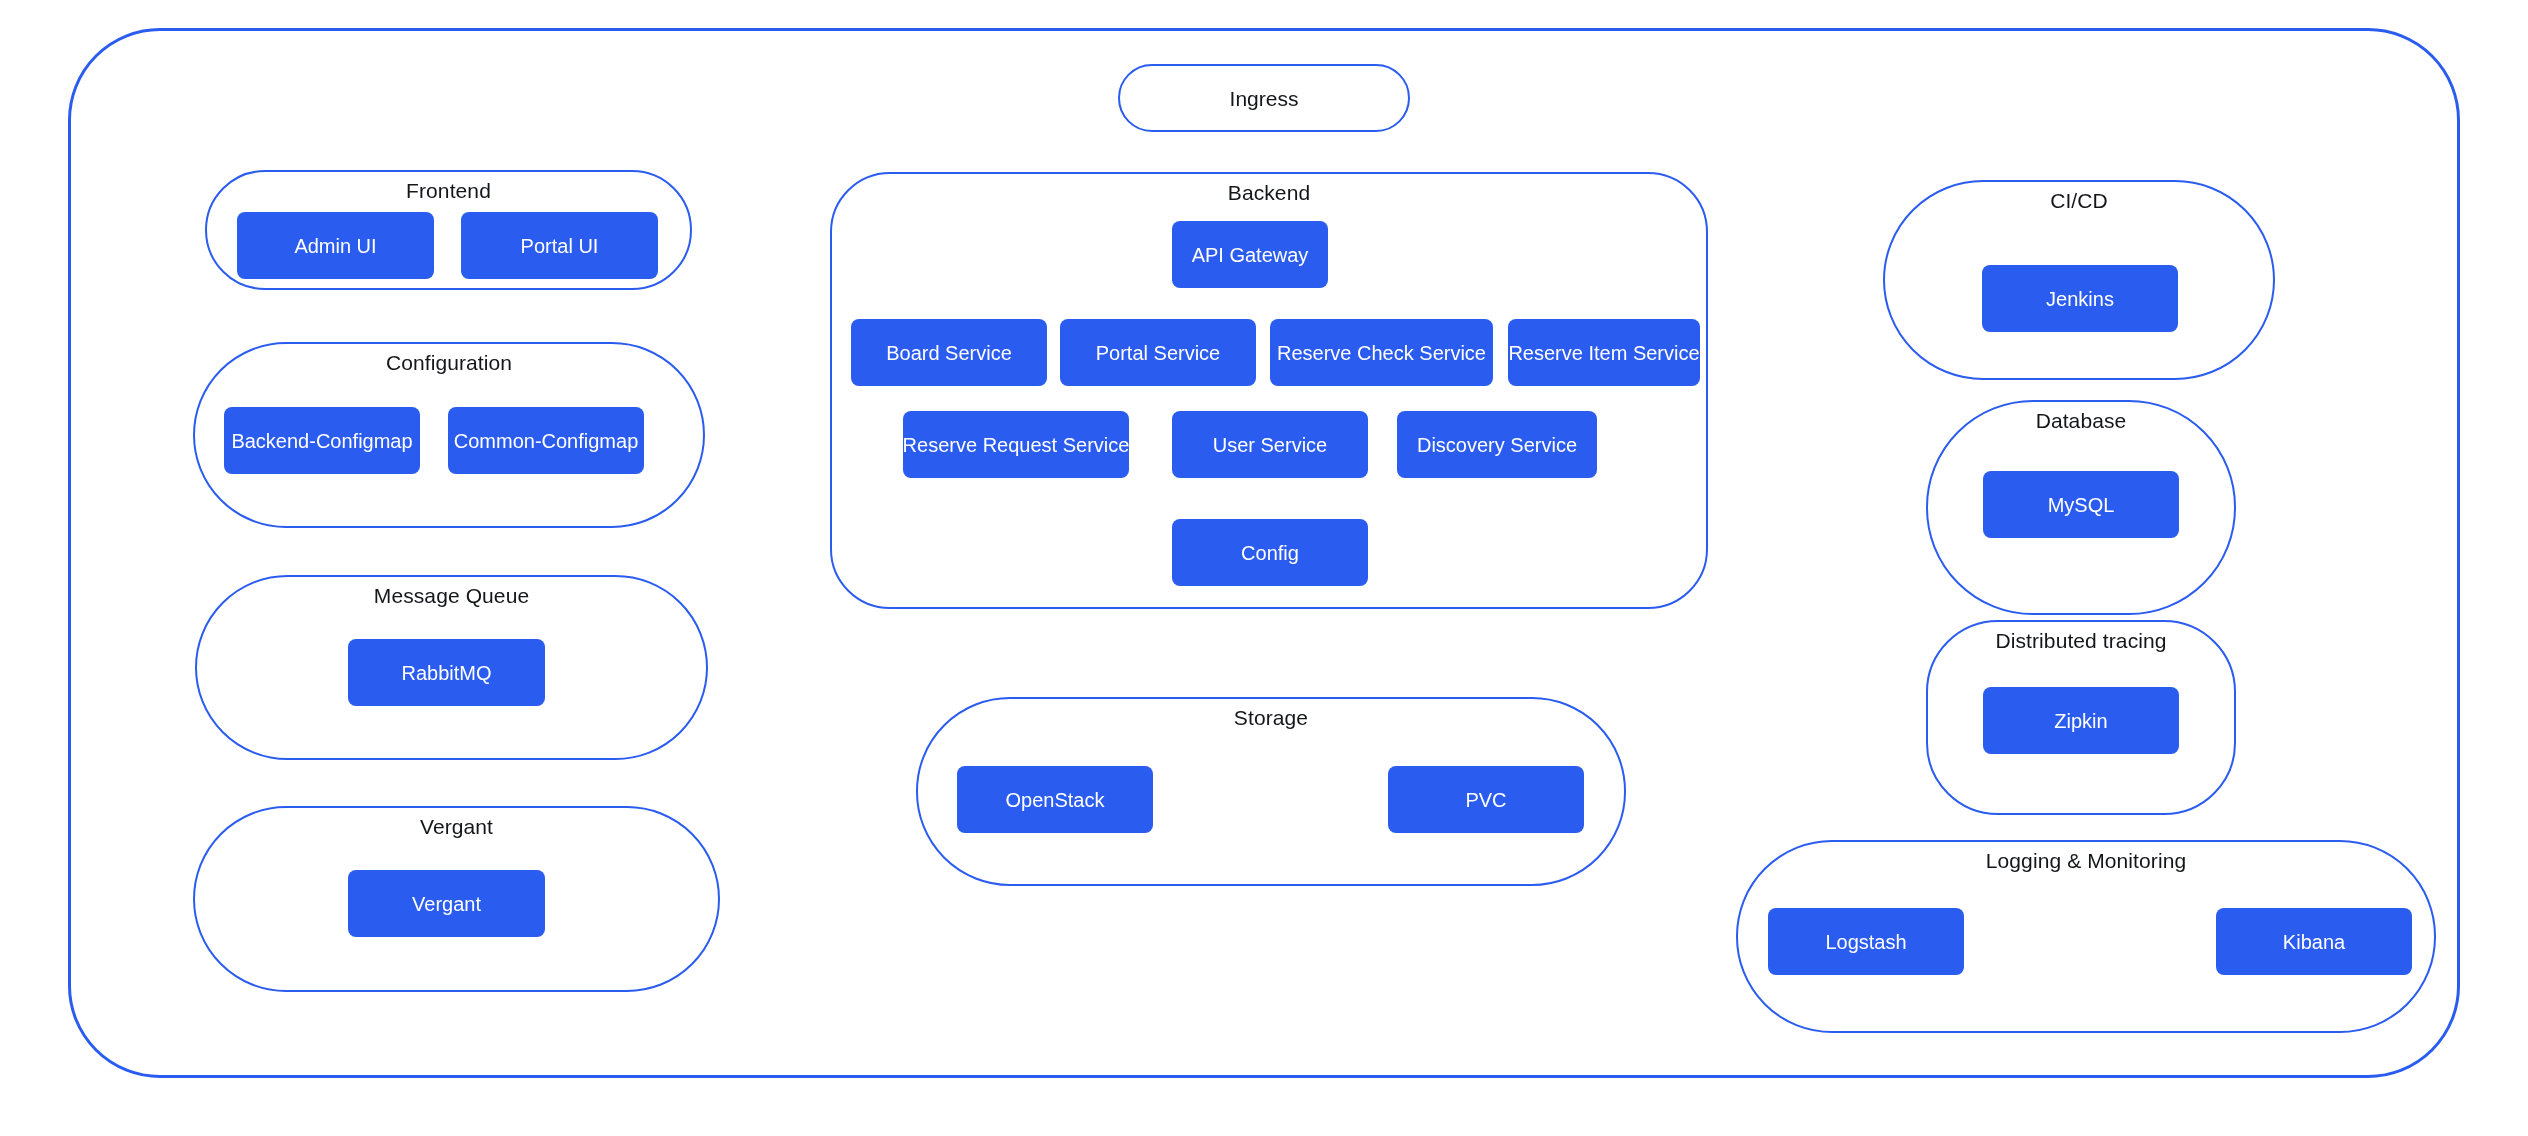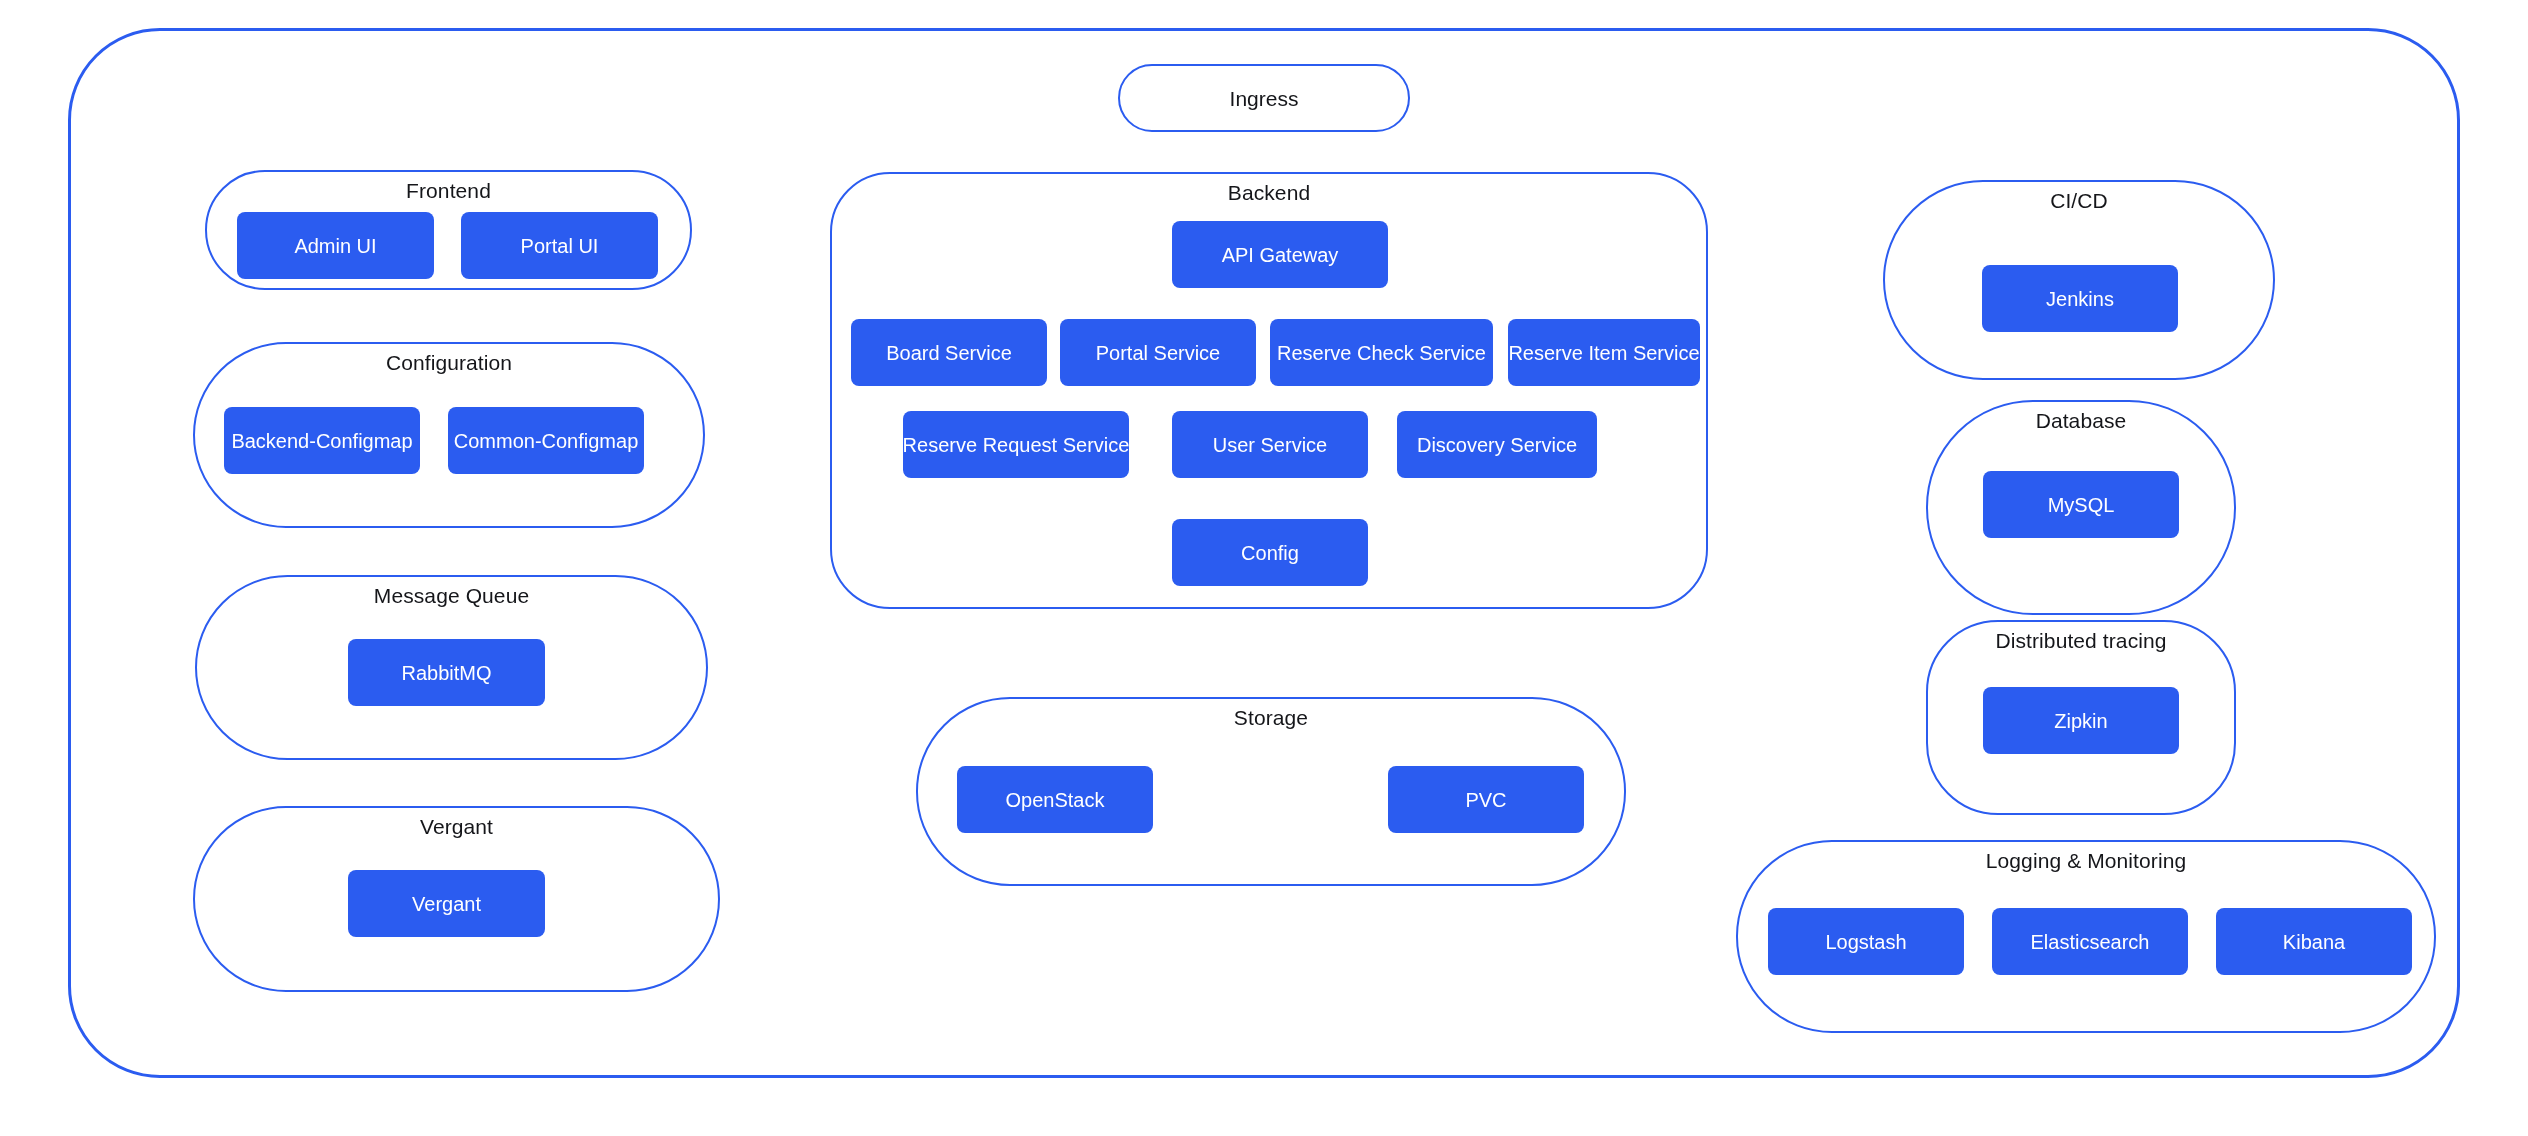--- a/index.html
+++ b/index.html
@@ -111,21 +111,21 @@
   <div class="node" style="left:348px; top:639px; width:197px; height:67px;">RabbitMQ</div>
 
   <div class="group" style="left:193px; top:806px; width:527px; height:186px; border-radius:93px;">
     <div class="group-title">Vergant</div>
   </div>
   <div class="node" style="left:348px; top:870px; width:197px; height:67px;">Vergant</div>
 
   <div class="group" style="left:830px; top:172px; width:878px; height:437px; border-radius:60px;">
     <div class="group-title">Backend</div>
   </div>
-  <div class="node" style="left:1172px; top:221px; width:216px; height:67px;">API Gateway</div>
+  <div class="node" style="left:1172px; top:221px; width:156px; height:67px;">API Gateway</div>
 
   <div class="node" style="left:851px; top:319px; width:196px; height:67px;">Board Service</div>
   <div class="node" style="left:1060px; top:319px; width:196px; height:67px;">Portal Service</div>
   <div class="node" style="left:1270px; top:319px; width:223px; height:67px;">Reserve Check Service</div>
   <div class="node" style="left:1508px; top:319px; width:192px; height:67px;">Reserve Item Service</div>
 
   <div class="node" style="left:903px; top:411px; width:226px; height:67px;">Reserve Request Service</div>
   <div class="node" style="left:1172px; top:411px; width:196px; height:67px;">User Service</div>
   <div class="node" style="left:1397px; top:411px; width:200px; height:67px;">Discovery Service</div>
 
@@ -149,16 +149,15 @@
 
   <div class="group" style="left:1926px; top:620px; width:310px; height:195px; border-radius:72px;">
     <div class="group-title">Distributed tracing</div>
   </div>
   <div class="node" style="left:1983px; top:687px; width:196px; height:67px;">Zipkin</div>
 
   <div class="group" style="left:1736px; top:840px; width:700px; height:193px; border-radius:96px;">
     <div class="group-title">Logging &amp; Monitoring</div>
   </div>
   <div class="node" style="left:1768px; top:908px; width:196px; height:67px;">Logstash</div>
-  <div class="node" style="left:1992px; top:908px; width:196px; height:67px;">Elasticsearch</div>
   <div class="node" style="left:2216px; top:908px; width:196px; height:67px;">Kibana</div>
 
 </div>
 
 </body></html>

